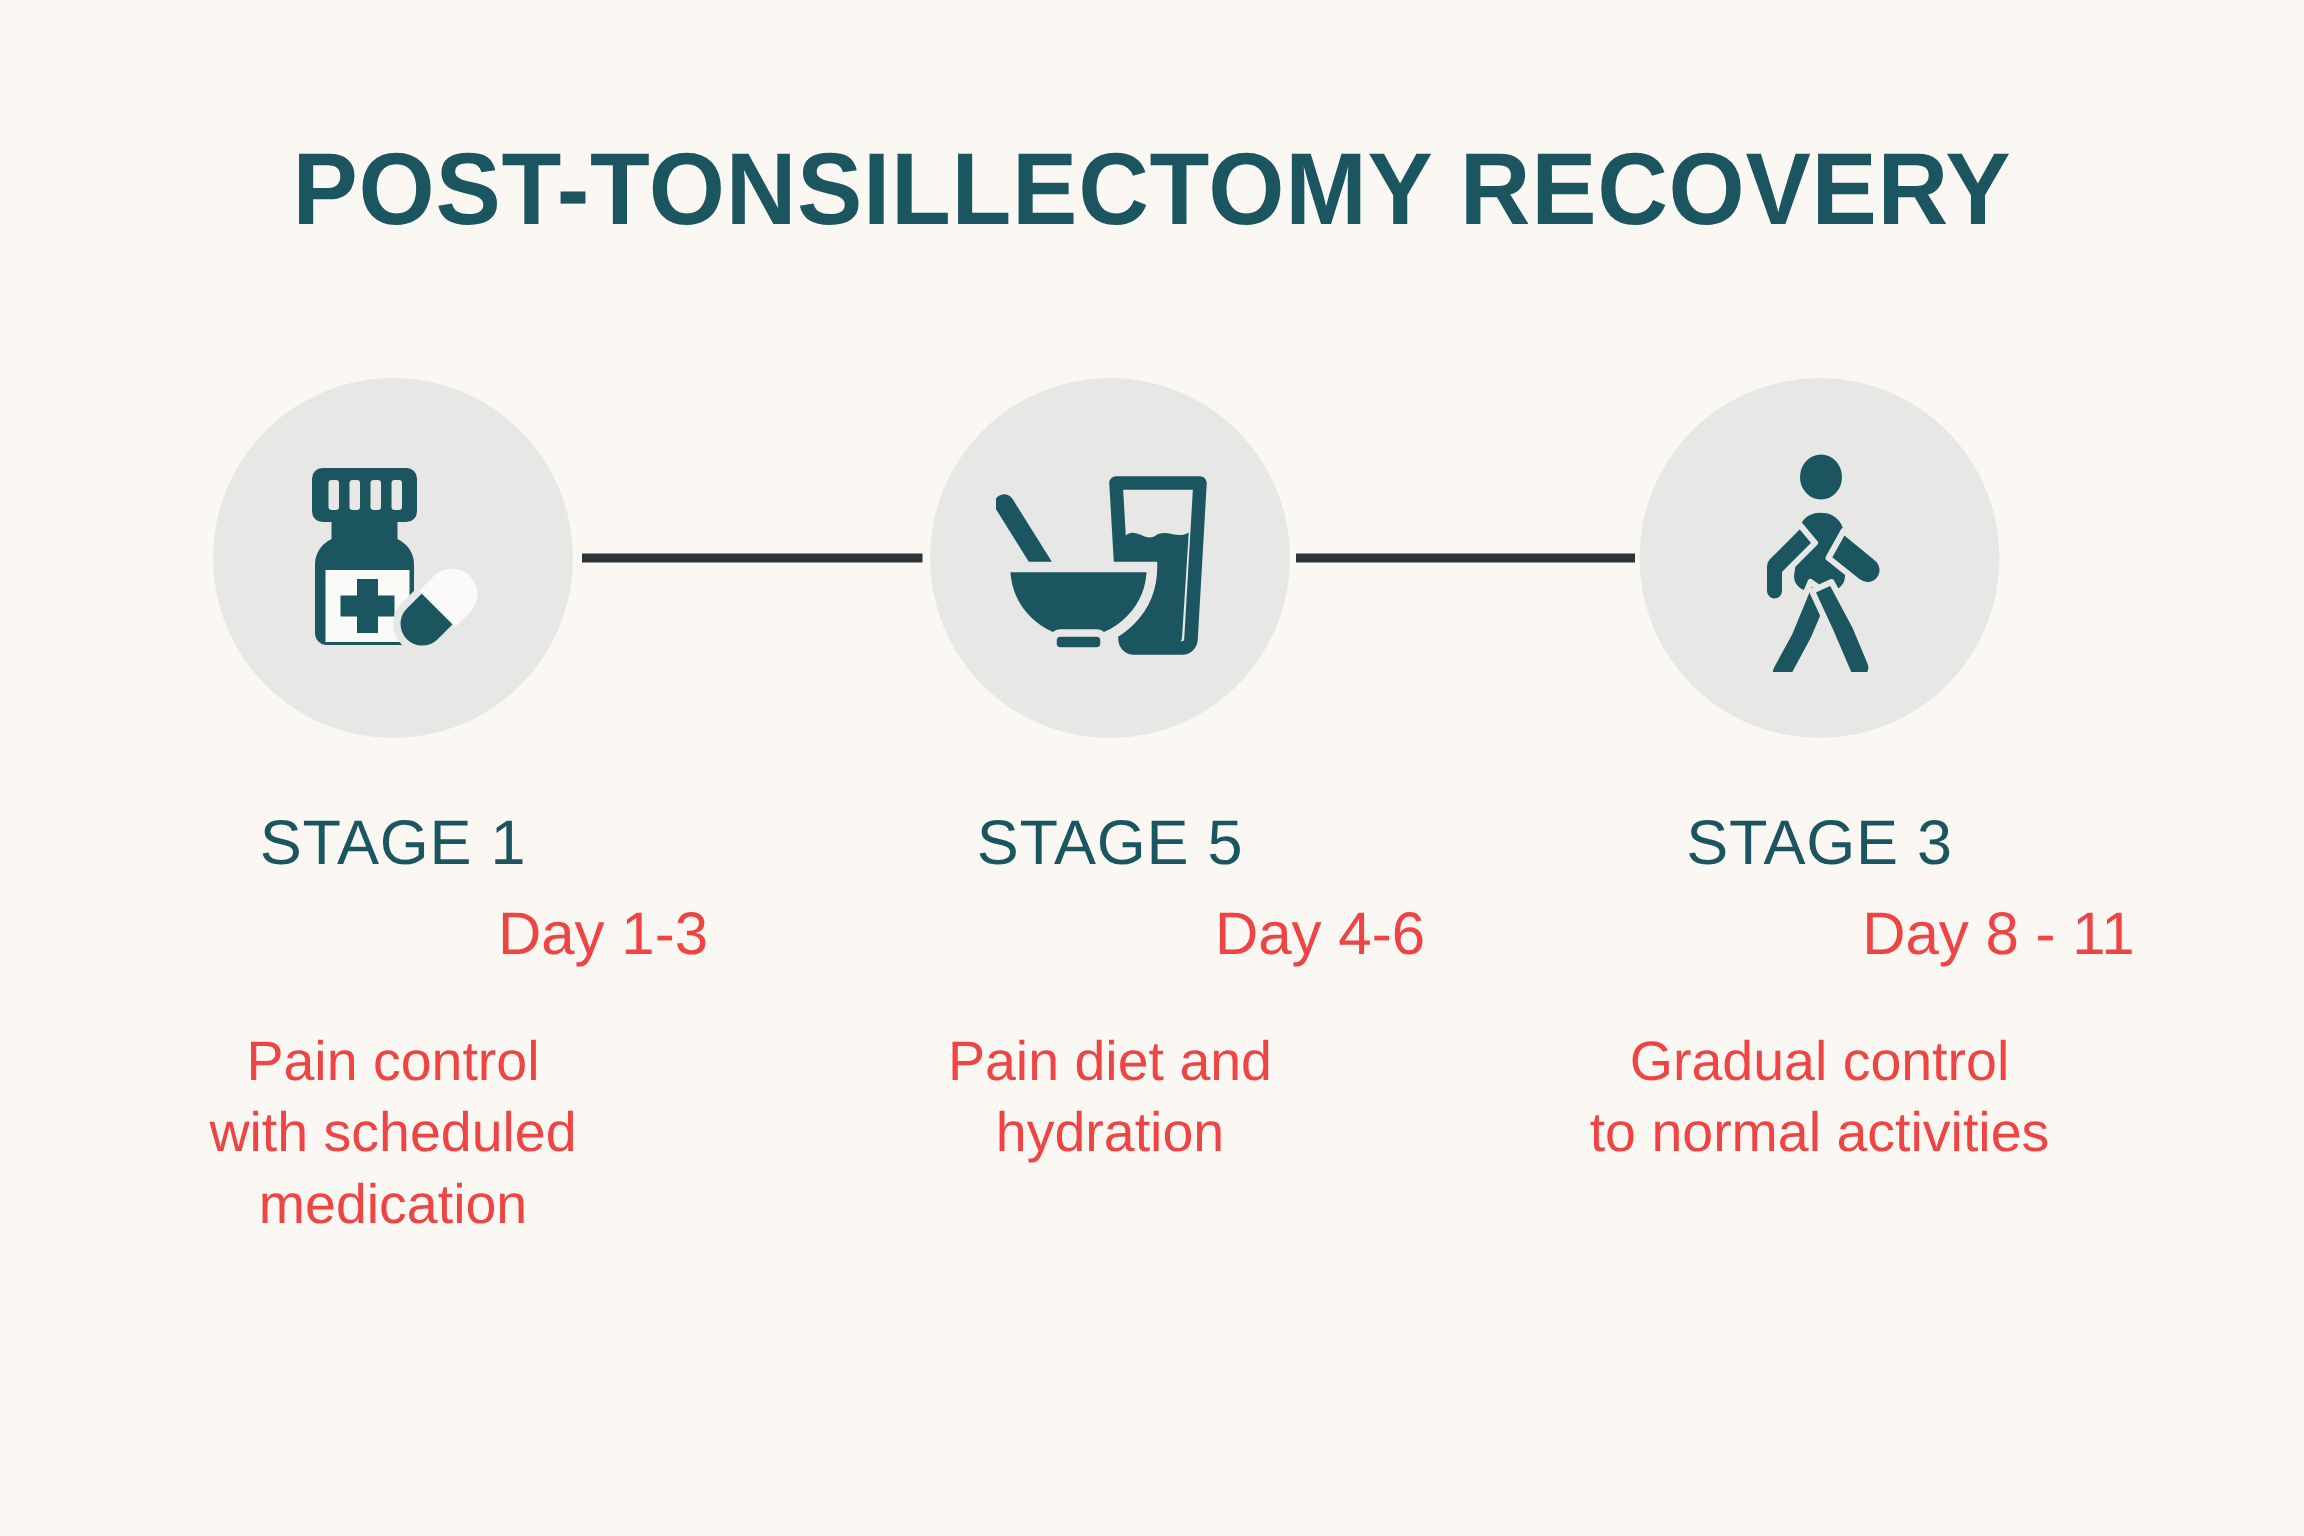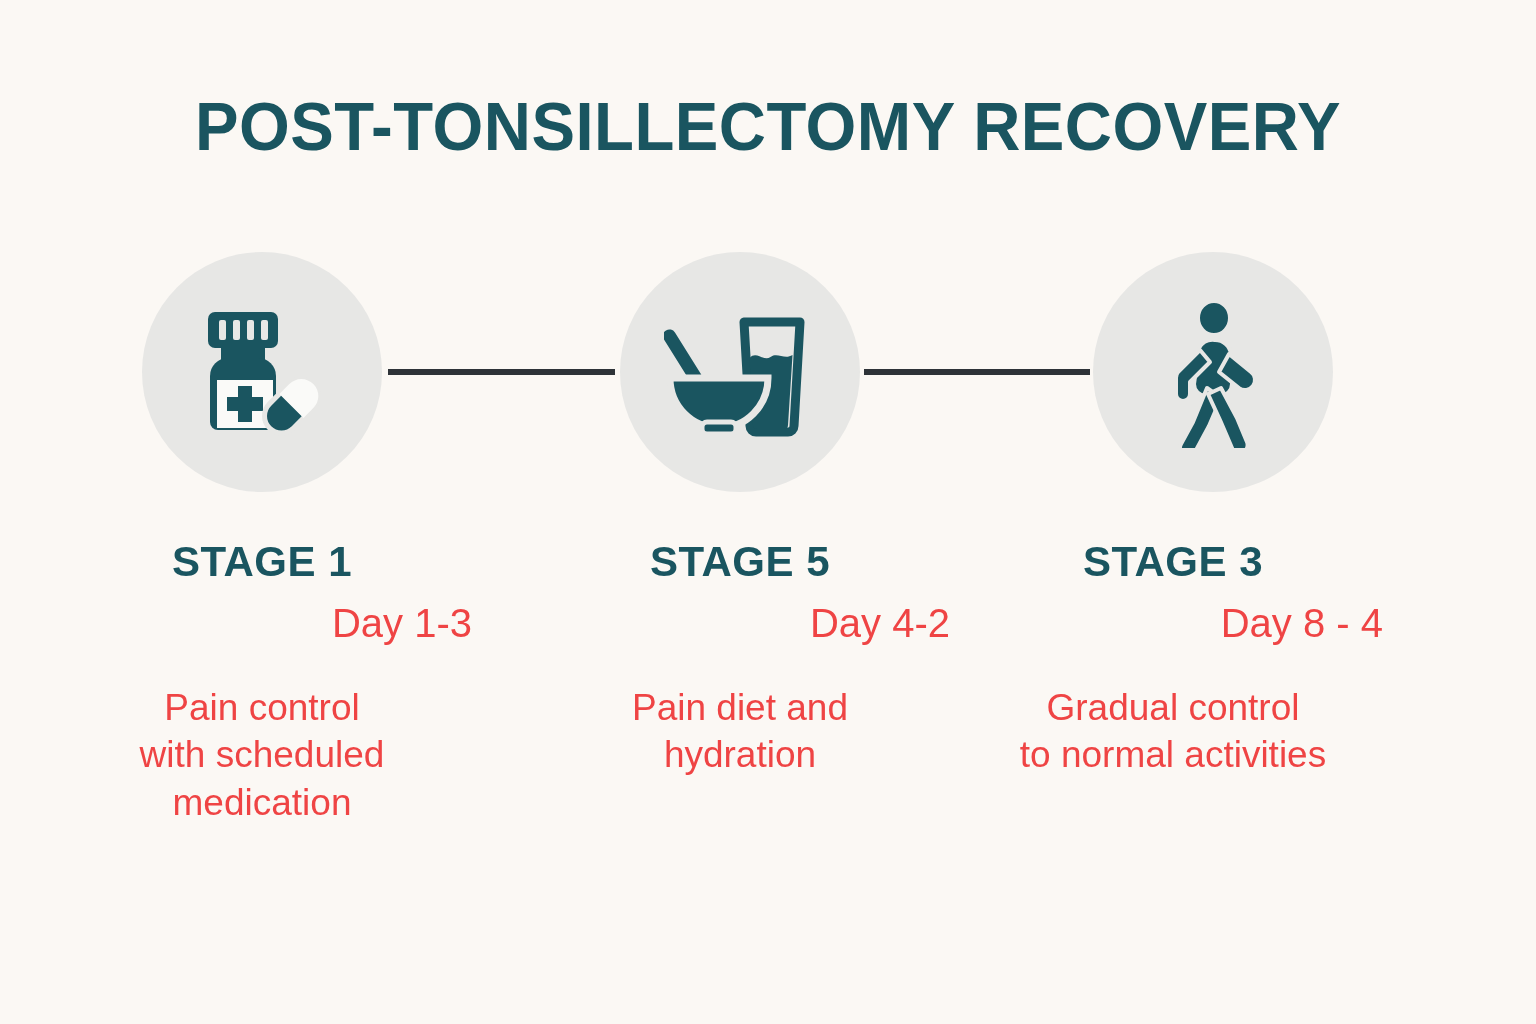--- a/index.html
+++ b/index.html
@@ -74,26 +74,26 @@
 
   
   .column {
     position: absolute;
     top: 540px;
     width: 420px;
     text-align: center;
   }
   #column-1 { left: 52px; }
   #column-2 { left: 530px; }
-  #column-3 { left: 963px; }
+  #column-3 { left: 1003px; }
 
   .stage-label {
     color: #1A5560;
     font-size: 42px;
-    font-weight: bold;
+    font-weight: normal;
     letter-spacing: 0.5px;
     line-height: 1.05;
     margin: 0;
   }
   .stage-days {
     color: #ef4444;
     font-size: 40px;
     font-weight: normal;
     line-height: 1.05;
     margin: 18px 0 0 0;
@@ -194,25 +194,25 @@
   <div class="column" id="column-1">
     <div class="stage-label">STAGE 1</div>
     <div class="stage-days">Day 1-3</div>
     <div class="stage-desc">Pain control
 with scheduled
 medication</div>
   </div>
 
   <div class="column" id="column-2">
     <div class="stage-label">STAGE 5</div>
-    <div class="stage-days">Day 4-2</div>
+    <div class="stage-days">Day 4-6</div>
     <div class="stage-desc">Pain diet and
 hydration</div>
   </div>
 
   <div class="column" id="column-3">
     <div class="stage-label">STAGE 3</div>
-    <div class="stage-days">Day 8 - 4</div>
+    <div class="stage-days">Day 8 - 11</div>
     <div class="stage-desc">Gradual control
 to normal activities</div>
   </div>
 
 </div>
 
 </body></html>

